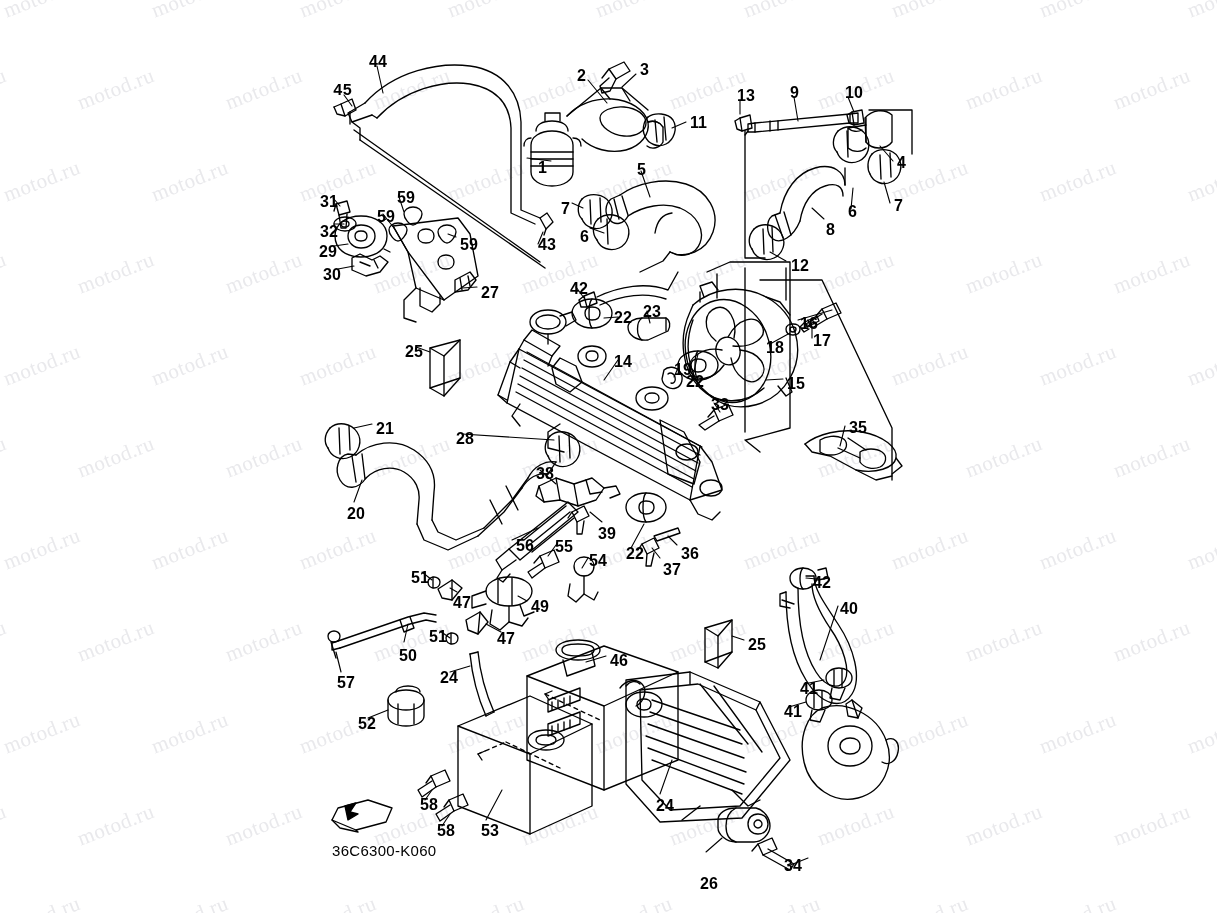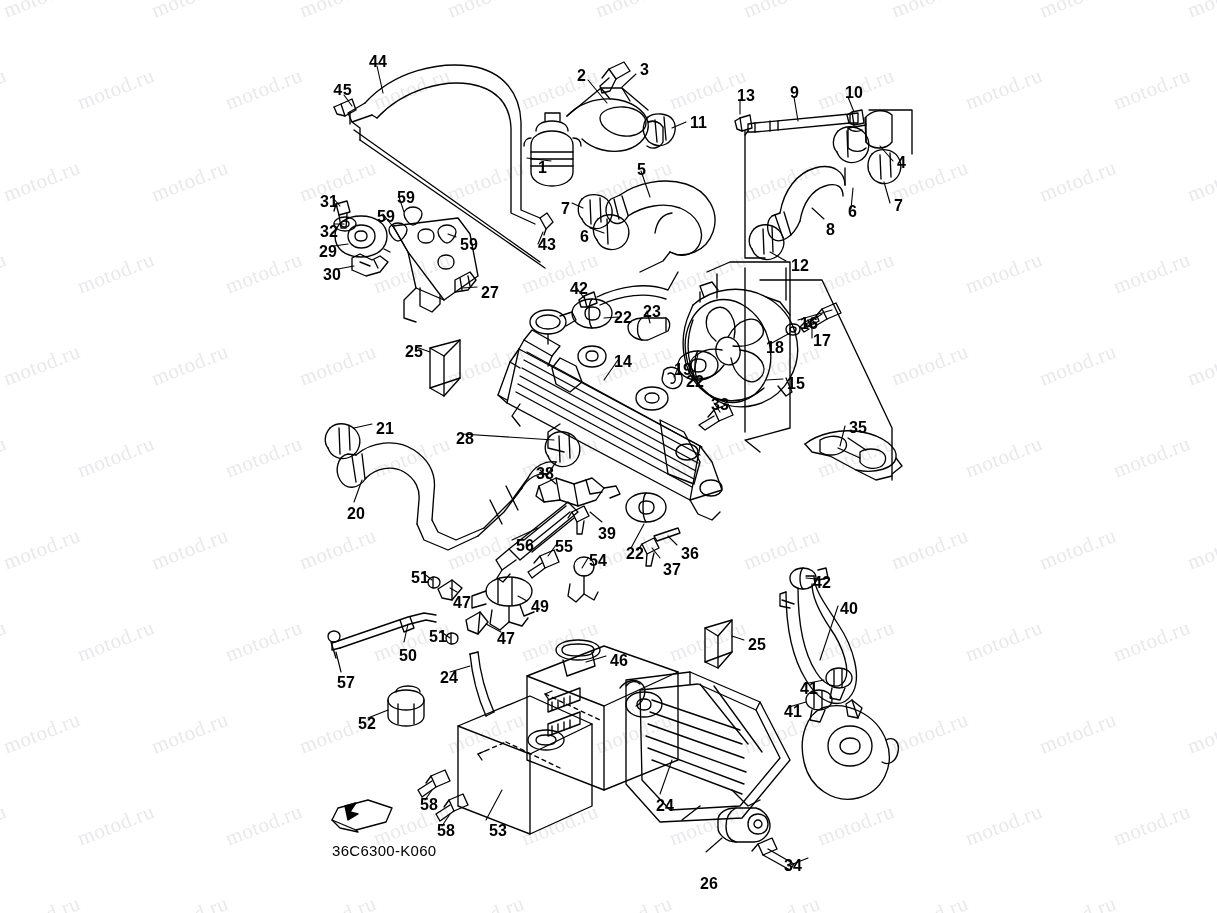--- a/index.html
+++ b/index.html
@@ -802,20 +802,20 @@
       <div class="lbl" style="left: 337px; top: 675px;">57</div>
       <div class="lbl" style="left: 440px; top: 670px;">24</div>
       <div class="lbl" style="left: 610px; top: 653px;">46</div>
       <div class="lbl" style="left: 748px; top: 637px;">25</div>
       <div class="lbl" style="left: 800px; top: 681px;">41</div>
       <div class="lbl" style="left: 784px; top: 704px;">41</div>
       <div class="lbl" style="left: 358px; top: 716px;">52</div>
       <div class="lbl" style="left: 656px; top: 798px;">24</div>
       <div class="lbl" style="left: 420px; top: 797px;">58</div>
       <div class="lbl" style="left: 437px; top: 823px;">58</div>
-      <div class="lbl" style="left: 481px; top: 823px; margin-left: 8px;">53</div>
+      <div class="lbl" style="left: 481px; top: 823px;">53</div>
       <div class="lbl" style="left: 700px; top: 876px;">26</div>
       <div class="lbl" style="left: 784px; top: 858px;">34</div>
     </div>
 
   <div class="partno" style="left:332px;top:842px;">36C6300-K060</div>
 
 </div>
 
 </body></html>

